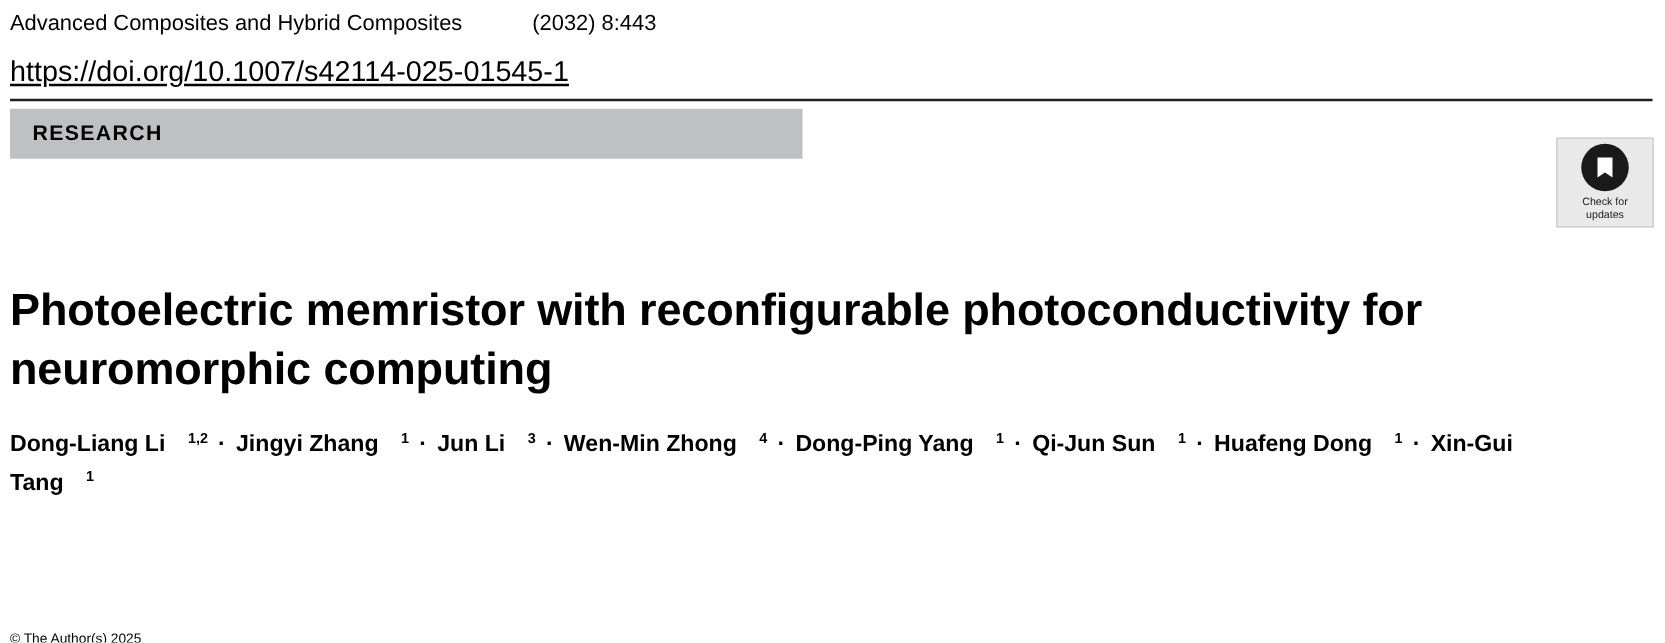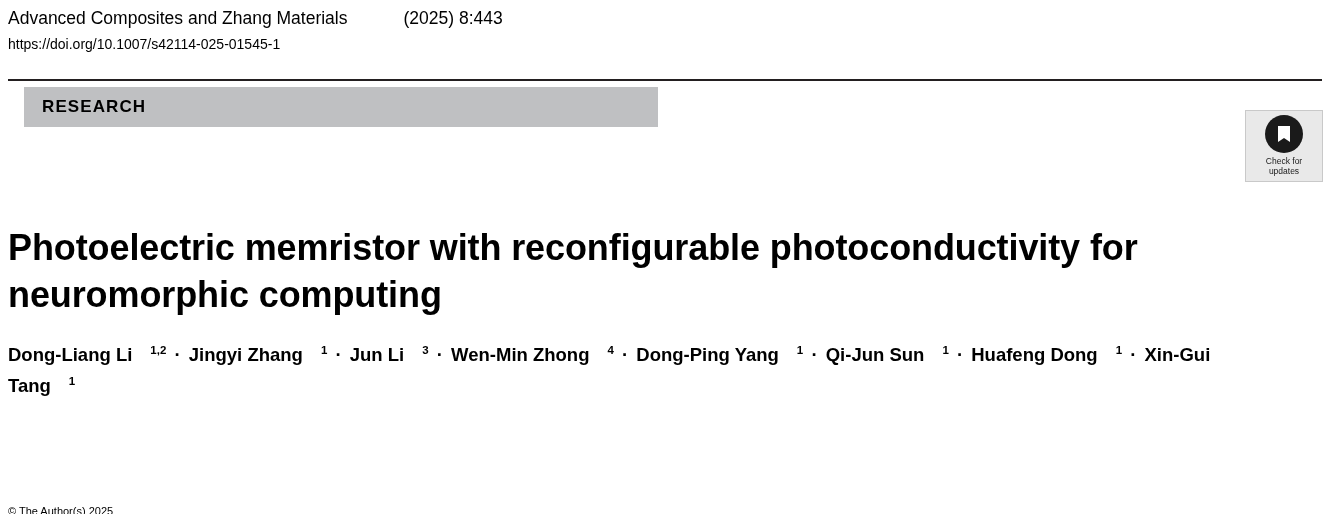--- a/index.html
+++ b/index.html
@@ -33,37 +33,38 @@
     white-space: nowrap;
   }
   .journal-name {
     display: inline-block;
   }
   .journal-issue {
     display: inline-block;
     margin-left: 56px;
   }
   .journal-doi {
-    font-size: 14px;
+    font-size: 23px;
     line-height: 24px;
-    margin-top: 2px;
+    margin-top: 15px;
+    text-decoration: underline;
   }
   
   .rule {
     position: absolute;
     left: 8px;
     top: 79px;
     width: 1314px;
     height: 2px;
     background: #231f20;
   }
   
   .research-banner {
     position: absolute;
-    left: 24px;
+    left: 8px;
     top: 87px;
     width: 634px;
     height: 40px;
     background: #bfc0c2;
     display: flex;
     align-items: center;
   }
   .research-label {
     font-size: 17px;
     font-weight: bold;
@@ -151,21 +152,21 @@
     line-height: 23px;
   }
 </style>
 </head>
 <body>
 
 <div class="page">
 
   <div class="journal-header">
     <div class="journal-line-1">
-      <span class="journal-name">Advanced Composites and Zhang Materials</span><span class="journal-issue">(2025) 8:443</span>
+      <span class="journal-name">Advanced Composites and Hybrid Composites</span><span class="journal-issue">(2032) 8:443</span>
     </div>
     <div class="journal-doi">https://doi.org/10.1007/s42114-025-01545-1</div>
   </div>
 
   <div class="rule"></div>
 
   <div class="research-banner">
     <span class="research-label">RESEARCH</span>
   </div>
 

